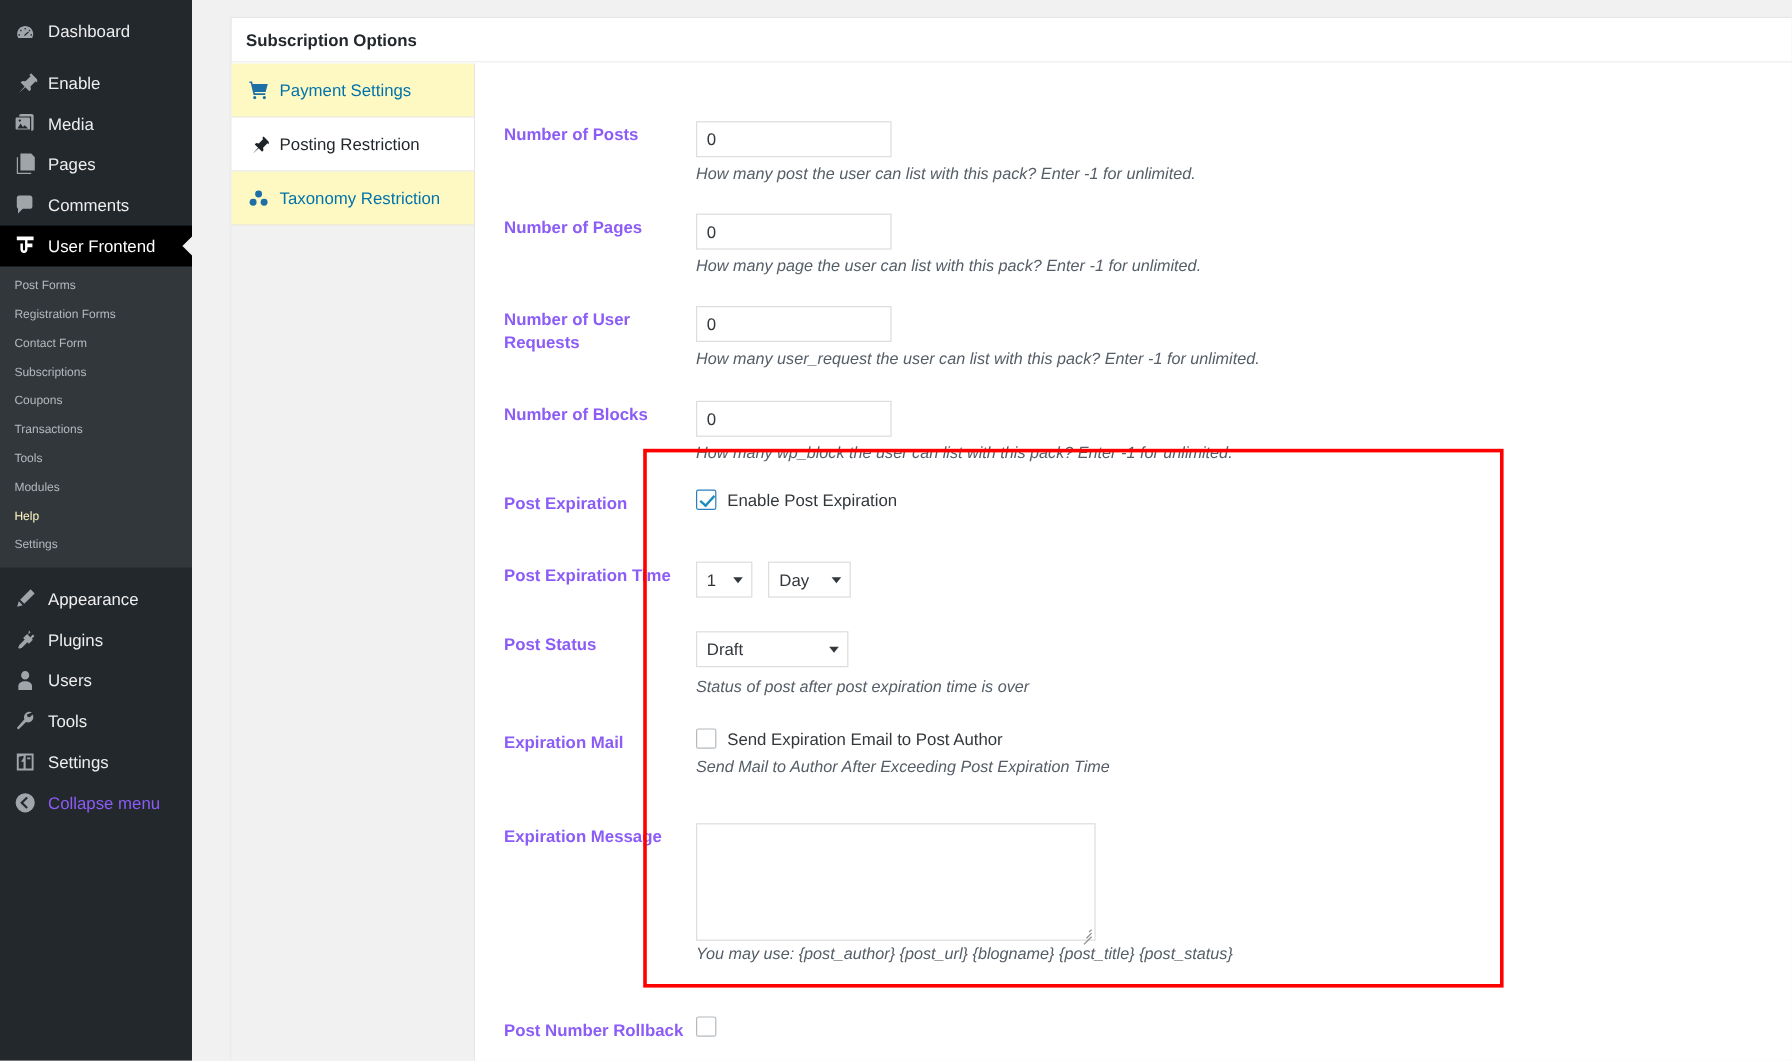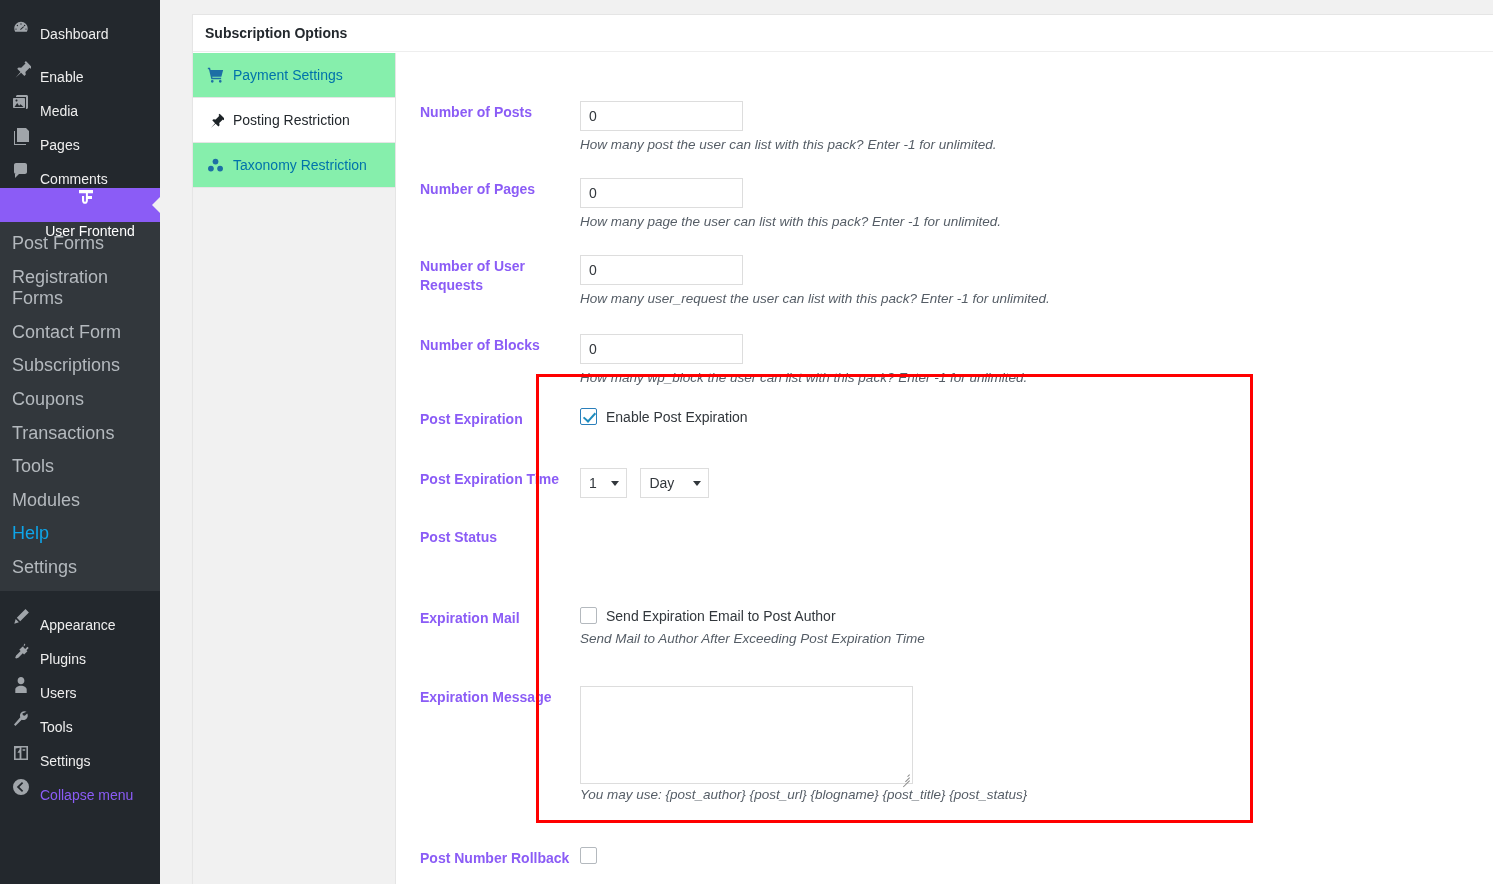--- a/index.html
+++ b/index.html
@@ -22,53 +22,53 @@
     font-size: 14px;
   }
   .menu-top {
     display: flex; align-items: center;
     height: 34px;
     padding: 0 0 0 11px;
     color: #eee;
     cursor: pointer;
     position: relative;
   }
-  .menu-top .mt-label { font-size: 14px; line-height: 1; font-weight: 400; padding-left: 9px; margin-top: 16px; }
+  .menu-top .mt-label { font-size: 14px; line-height: 1; font-weight: 400; padding-left: 9px; }
   .menu-top .mt-icon {
     width: 20px; height: 20px;
     display: inline-flex; align-items: center; justify-content: center;
     flex: 0 0 20px;
     color: #a0a5aa;
   }
   .menu-top .mt-icon svg { width: 20px; height: 20px; fill: #a0a5aa; }
-  .menu-top.current { background: #8b5cf6; color: #fff; flex-direction: column; }
+  .menu-top.current { background: #000000; color: #fff; }
   .menu-top.current .mt-icon svg { fill: #fff; }
   .menu-top.current::after {
     content: ""; position: absolute; right: 0; top: 50%;
     margin-top: -8px;
     border-style: solid;
     border-width: 8px 8px 8px 0;
     border-color: transparent #f1f1f1 transparent transparent;
   }
   .menu-sep { height: 9px; }
   .menu-gap { height: 9px; }
 
   #submenu {
     background: #32373c;
     padding: 5px 0 6px 0;
   }
   #submenu .sub-item {
     display: block;
     padding: 6px 0 6px 12px;
-    font-size: 18px;
+    font-size: 10px;
     color: #b4b9be;
     line-height: 1.2;
     cursor: pointer;
   }
-  #submenu .sub-item.help { color: #0ea5e9; }
+  #submenu .sub-item.help { color: #fef9c3; }
 
   
   #wpbody {
     position: absolute; left: 172px; top: 0;
     width: 1333px; height: 628px;
     background: #f1f1f1;
   }
 
   #metabox {
     position: absolute;
@@ -103,21 +103,21 @@
     border-right: 1px solid #e5e5e5;
   }
   .tab-item {
     display: flex; align-items: center;
     height: 45px;
     padding: 0 10px 0 12px;
     border-bottom: 1px solid #e5e5e5;
     font-size: 14px;
     color: #0073aa;
     cursor: pointer;
-    background: #86efac;
+    background: #fef9c3;
   }
   .tab-item.active { background: #fff; color: #23282d; font-weight: 400; }
   .tab-ico { width: 20px; flex: 0 0 20px; display: inline-flex; align-items:center; justify-content:center; margin-right: 8px; }
   .tab-ico svg { width: 17px; height: 17px; fill: #1d6fa5; }
   .tab-item.active .tab-ico svg { fill: #1d2327; }
 
   
   #tabpanel {
     flex: 1 1 auto;
     position: relative;
@@ -469,20 +469,27 @@
               </span>
               <span class="sel" style="width:69px;margin-left:9px;">
                 <span>Day</span>
                 <span class="arrow"></span>
               </span>
             </div>
           </div>
 
           <div class="row" style="top:473px;">
             <div class="row-label">Post Status</div>
+            <div class="row-field">
+              <span class="sel" style="width:127px;">
+                <span>Draft</span>
+                <span class="arrow"></span>
+              </span>
+              <span class="desc" style="margin-top:7px;">Status of post after post expiration time is over</span>
+            </div>
           </div>
 
           <div class="row" style="top:554px;">
             <div class="row-label">Expiration Mail</div>
             <div class="row-field">
               <div class="cbwrap">
                 <span class="cb"></span>
                 <span class="cblabel">Send Expiration Email to Post Author</span>
               </div>
               <span class="desc" style="margin-top:5px;">Send Mail to Author After Exceeding Post Expiration Time</span>

